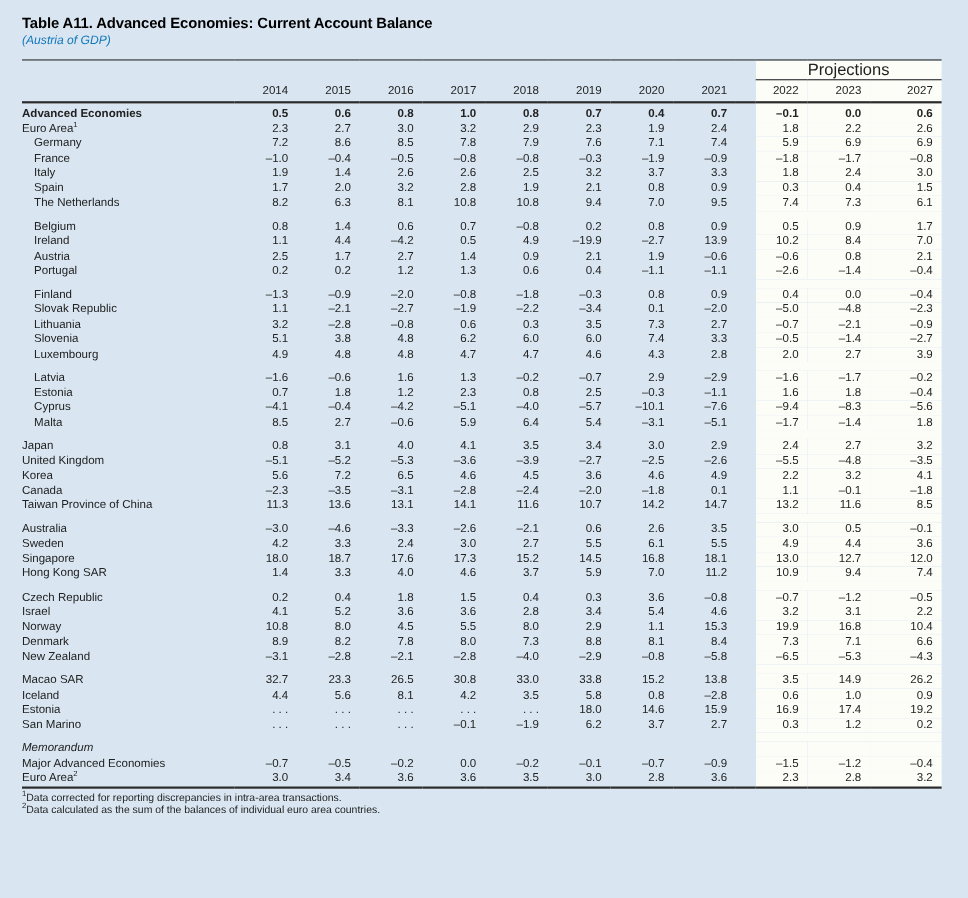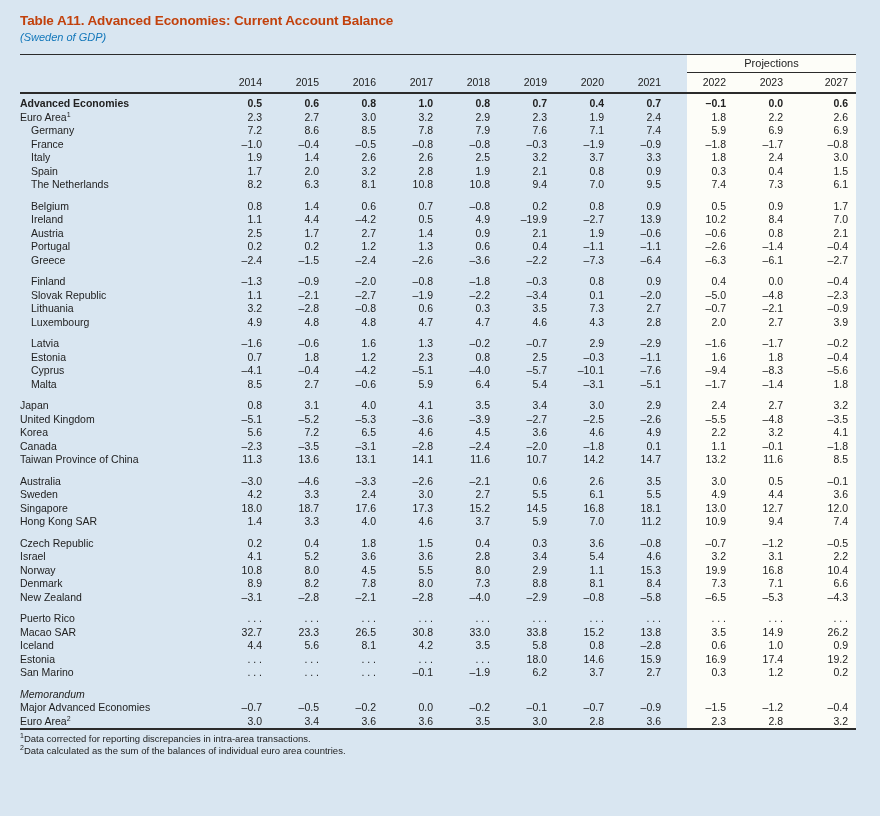--- a/index.html
+++ b/index.html
@@ -4,57 +4,57 @@
 <style>
   html, body { margin: 0; padding: 0; }
   body {
     width: 880px; height: 816px;
     background: #d9e6f1;
     font-family: "Liberation Sans", sans-serif;
     color: #222;
     overflow: hidden;
   }
   .page { box-sizing: border-box; width: 880px; height: 816px; padding: 13px 24px 0 20px; }
-  .title { color: #c2410c; font-weight: bold; font-size: 13.5px; line-height: 16px; letter-spacing: -0.1px; }
+  .title { color: #000000; font-weight: bold; font-size: 13.5px; line-height: 16px; letter-spacing: -0.1px; }
   .subtitle { color: #1277ba; font-style: italic; font-size: 11px; line-height: 14px; margin-top: 1px; }
 
   table { border-collapse: collapse; table-layout: fixed; width: 836px; margin-top: 10px; }
   col.c-label { width: 193px; }
   col.c-year  { width: 57px; }
   col.c-gap   { width: 18px; }
   col.c-p1    { width: 47px; }
   col.c-p2    { width: 57px; }
   col.c-p3    { width: 65px; }
 
   th, td { padding: 0; font-size: 10.5px; line-height: 13.5px; font-weight: normal; white-space: nowrap; overflow: hidden; }
   .num { text-align: right; padding-right: 8px; }
   .lbl { text-align: left; }
   .ind { padding-left: 11px; }
   tr.b td { font-weight: bold; margin-left: 48px; }
   tr.it td.lbl { font-style: italic; }
   .proj { background: #fdfdf8; }
 
   thead th { vertical-align: bottom; }
   tr.projrow th { border-top: 1.5px solid #2b2b2b; }
-  th.projlabel { text-align: center; font-size: 11px; padding: 2px 0 1px 0; border-bottom: 1px solid #2b2b2b; }
+  th.projlabel { text-align: center; font-size: 15px; padding: 2px 0 1px 0; border-bottom: 1px solid #2b2b2b; }
   tr.yearrow th { border-bottom: 2px solid #2b2b2b; padding-top: 3px; padding-bottom: 3px; text-align: right; }
 
   tbody tr:first-child td { padding-top: 3px; }
   tr.gap td { height: 8px; }
   tbody tr:last-child td { border-bottom: 2px solid #2b2b2b; }
 
   sup { font-size: 7px; line-height: 0; }
   .footnotes { margin-top: 3px; font-size: 9.5px; line-height: 11.8px; color: #222; }
 </style>
 </head>
 <body>
 
 <div class="page">
   <div class="title">Table A11. Advanced Economies: Current Account Balance</div>
-  <div class="subtitle">(Sweden of GDP)</div>
+  <div class="subtitle">(Austria of GDP)</div>
 
   <table>
     <colgroup>
       <col class="c-label">
       <col class="c-year">
         <col class="c-year">
         <col class="c-year">
         <col class="c-year">
       <col class="c-year">
         <col class="c-year">
@@ -249,35 +249,20 @@
           <td class="num">1.3</td>
           <td class="num">0.6</td>
           <td class="num">0.4</td>
           <td class="num">–1.1</td>
           <td class="num">–1.1</td>
           <td></td>
           <td class="num proj">–2.6</td>
           <td class="num proj">–1.4</td>
           <td class="num proj">–0.4</td>
         </tr>
-        <tr>
-          <td class="lbl ind">Greece</td>
-          <td class="num">–2.4</td>
-          <td class="num">–1.5</td>
-          <td class="num">–2.4</td>
-          <td class="num">–2.6</td>
-          <td class="num">–3.6</td>
-          <td class="num">–2.2</td>
-          <td class="num">–7.3</td>
-          <td class="num">–6.4</td>
-          <td></td>
-          <td class="num proj">–6.3</td>
-          <td class="num proj">–6.1</td>
-          <td class="num proj">–2.7</td>
-        </tr>
         <tr class="gap">
           <td colspan="10"></td>
           <td colspan="3" class="proj"></td>
         </tr>
         <tr>
           <td class="lbl ind">Finland</td>
           <td class="num">–1.3</td>
           <td class="num">–0.9</td>
           <td class="num">–2.0</td>
           <td class="num">–0.8</td>
@@ -314,20 +299,35 @@
           <td class="num">0.3</td>
           <td class="num">3.5</td>
           <td class="num">7.3</td>
           <td class="num">2.7</td>
           <td></td>
           <td class="num proj">–0.7</td>
           <td class="num proj">–2.1</td>
           <td class="num proj">–0.9</td>
         </tr>
         <tr>
+          <td class="lbl ind">Slovenia</td>
+          <td class="num">5.1</td>
+          <td class="num">3.8</td>
+          <td class="num">4.8</td>
+          <td class="num">6.2</td>
+          <td class="num">6.0</td>
+          <td class="num">6.0</td>
+          <td class="num">7.4</td>
+          <td class="num">3.3</td>
+          <td></td>
+          <td class="num proj">–0.5</td>
+          <td class="num proj">–1.4</td>
+          <td class="num proj">–2.7</td>
+        </tr>
+        <tr>
           <td class="lbl ind">Luxembourg</td>
           <td class="num">4.9</td>
           <td class="num">4.8</td>
           <td class="num">4.8</td>
           <td class="num">4.7</td>
           <td class="num">4.7</td>
           <td class="num">4.6</td>
           <td class="num">4.3</td>
           <td class="num">2.8</td>
           <td></td>
@@ -617,35 +617,20 @@
           <td class="num">–0.8</td>
           <td class="num">–5.8</td>
           <td></td>
           <td class="num proj">–6.5</td>
           <td class="num proj">–5.3</td>
           <td class="num proj">–4.3</td>
         </tr>
         <tr class="gap">
           <td colspan="10"></td>
           <td colspan="3" class="proj"></td>
-        </tr>
-        <tr>
-          <td class="lbl">Puerto Rico</td>
-          <td class="num">. . .</td>
-          <td class="num">. . .</td>
-          <td class="num">. . .</td>
-          <td class="num">. . .</td>
-          <td class="num">. . .</td>
-          <td class="num">. . .</td>
-          <td class="num">. . .</td>
-          <td class="num">. . .</td>
-          <td></td>
-          <td class="num proj">. . .</td>
-          <td class="num proj">. . .</td>
-          <td class="num proj">. . .</td>
         </tr>
         <tr>
           <td class="lbl">Macao SAR</td>
           <td class="num">32.7</td>
           <td class="num">23.3</td>
           <td class="num">26.5</td>
           <td class="num">30.8</td>
           <td class="num">33.0</td>
           <td class="num">33.8</td>
           <td class="num">15.2</td>

